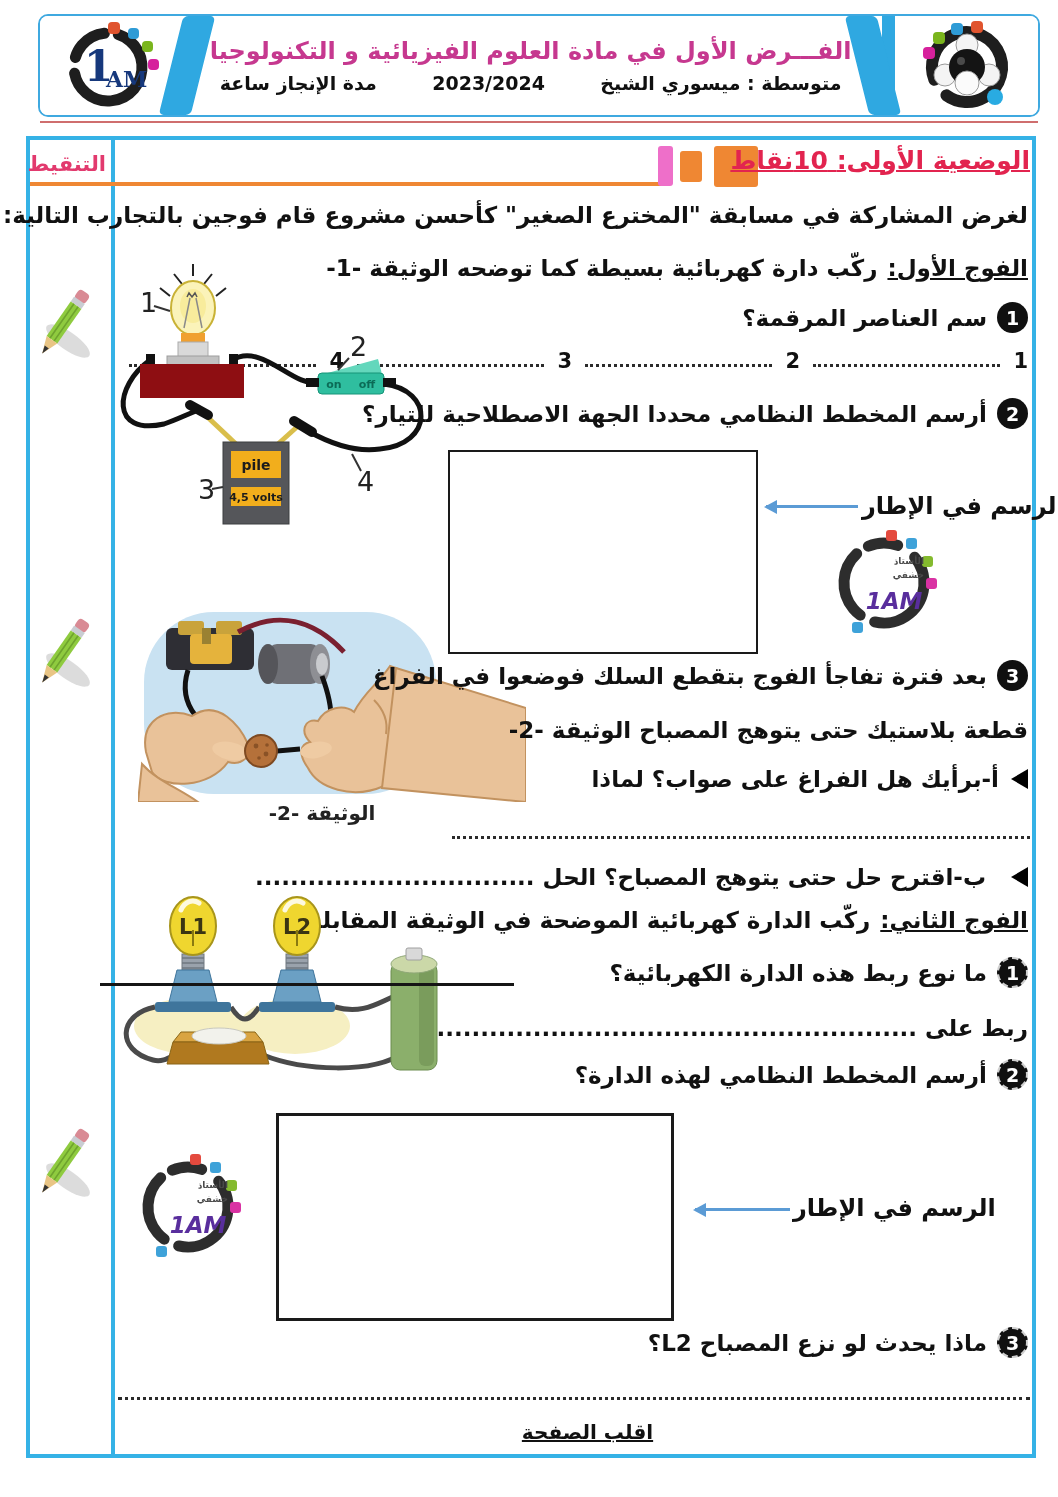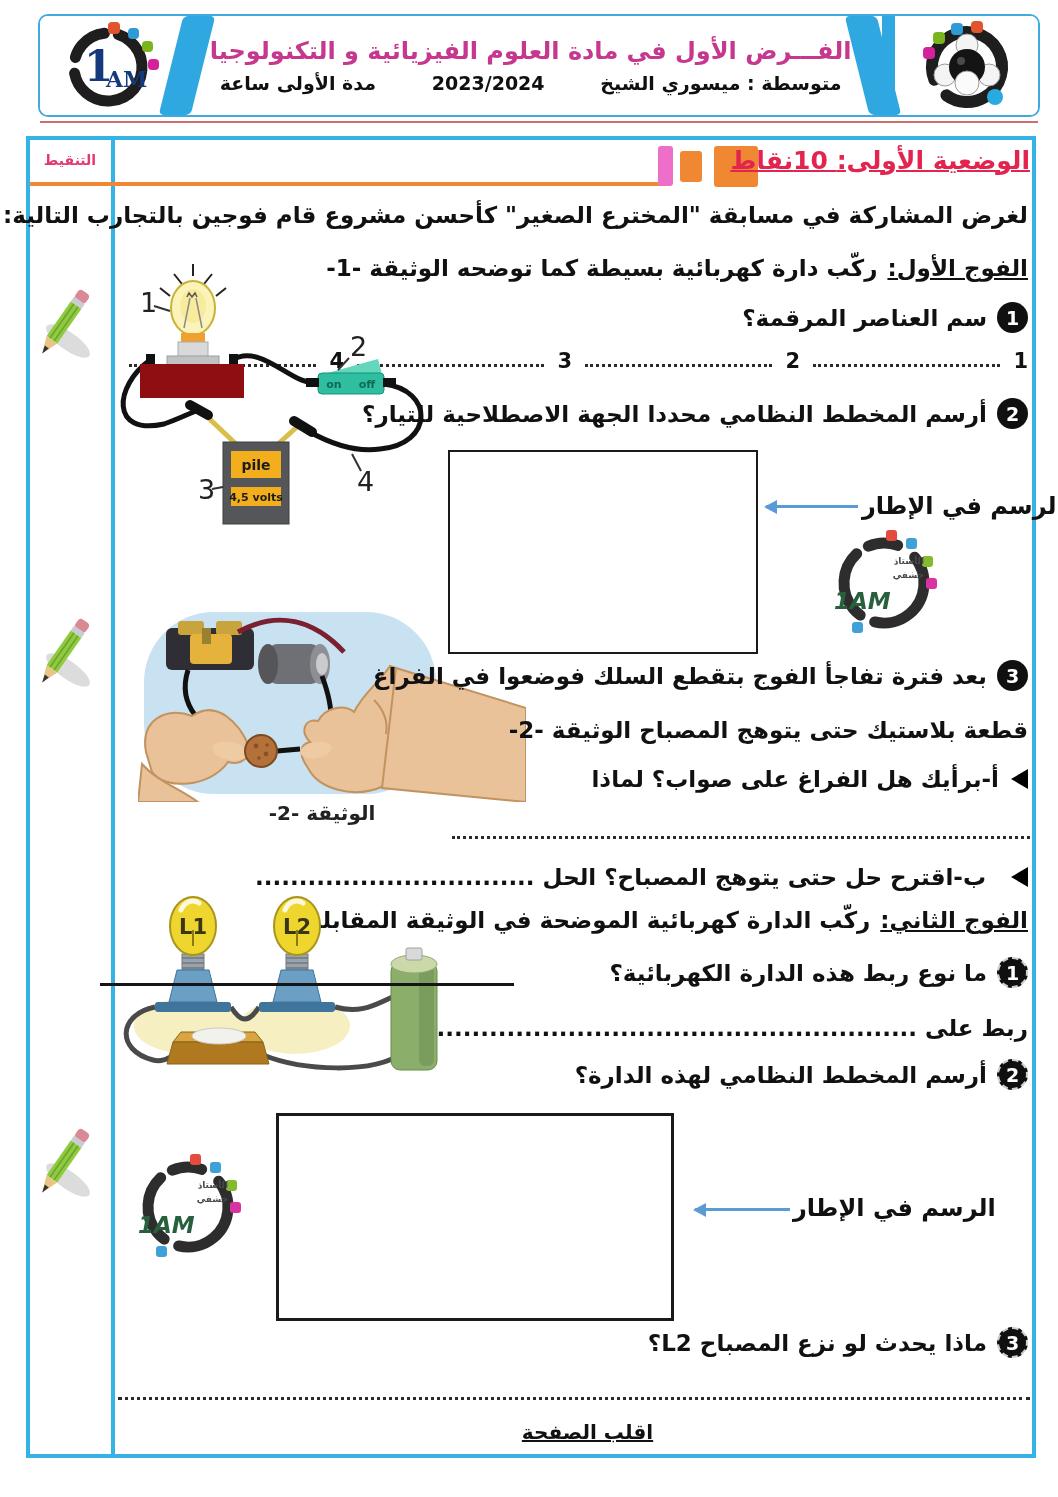--- a/index.html
+++ b/index.html
@@ -16,21 +16,21 @@
   .hdr-title{color:#C6388F;font-weight:bold;font-size:24px;direction:rtl;white-space:nowrap;}
   .hdr-sub{width:100%;display:flex;direction:rtl;justify-content:space-between;font-weight:bold;
            font-size:19px;color:#101010;padding:0 10px;box-sizing:border-box;}
   .hdr-right{width:150px;background:#fff;border-left:13px solid #2FA8E1;display:flex;align-items:center;justify-content:center;}
   .hdr-underline{position:absolute;left:40px;top:121px;width:998px;height:2px;background:#C34A4A;opacity:.8;}
   
   .mainframe{position:absolute;left:26px;top:136px;width:1010px;height:1322px;
              border:4px solid #35B2E6;box-sizing:border-box;}
   .vsep{position:absolute;left:111px;top:136px;width:4px;height:1322px;background:#35B2E6;}
   .grading{position:absolute;left:34px;top:152px;width:72px;text-align:center;color:#E23A6E;
-           font-weight:bold;font-size:14px;direction:rtl;}
+           font-weight:bold;font-size:21px;direction:rtl;}
   .orangeline{position:absolute;left:30px;top:182px;width:632px;height:4px;background:#EF8733;}
   .deco{position:absolute;border-radius:3px;}
   
   .row{position:absolute;right:30px;direction:rtl;display:flex;align-items:center;gap:10px;
        font-size:23px;font-weight:600;color:#111;white-space:nowrap;}
   .qnum{width:31px;height:31px;min-width:31px;border-radius:50%;background:#101010;color:#fff;
         display:inline-flex;align-items:center;justify-content:center;font-size:19px;font-weight:bold;}
   .qnum.g2{border:2px dashed #cfcfcf;box-sizing:border-box;}
   .tri{width:0;height:0;border-top:10px solid transparent;border-bottom:10px solid transparent;
        border-right:17px solid #000;margin-left:2px;}
@@ -48,22 +48,22 @@
                   border:7px solid transparent;border-right:13px solid #5B9BD5;border-left:none;}
   .caption{position:absolute;direction:rtl;font-weight:bold;font-size:20px;color:#222;text-align:center;}
   .footer{position:absolute;left:115px;right:30px;top:1420px;text-align:center;padding-left:32px;}
   .footer span{font-weight:bold;font-size:20px;color:#111;text-decoration:underline;direction:rtl;}
   .hline{position:absolute;background:#151515;}
   
   .wm{position:absolute;width:120px;height:112px;opacity:.92;}
   .wm svg{position:absolute;left:0;top:0;}
   .wm .dot{position:absolute;width:11px;height:11px;border-radius:3px;}
   .wm-t{position:absolute;direction:rtl;font-size:9px;font-weight:bold;color:#3a3a3a;right:30px;letter-spacing:1px;}
-  .wm-brand{position:absolute;left:0;right:0;top:58px;text-align:left;font-size:23px;font-weight:bold;
-            font-style:italic;color:#14532d;}
+  .wm-brand{position:absolute;left:0;right:0;top:58px;text-align:center;font-size:23px;font-weight:bold;
+            font-style:italic;color:#4c1d95;}
 </style>
 </head>
 <body>
 
 <div id="page">
 
   <div class="hdr">
     <div class="hdr-logo">
       <svg width="120" height="94" viewBox="0 0 120 94">
         <circle cx="58" cy="48" r="34" fill="none" stroke="#1e1e1e" stroke-width="11" stroke-dasharray="130 16 40 14" stroke-linecap="round" transform="rotate(-50 58 48)"></circle>
@@ -74,21 +74,21 @@
         <text x="34" y="62" font-size="42" font-weight="bold" fill="#16387C" font-family="DejaVu Serif, serif">1</text>
         <text x="56" y="68" font-size="22" font-weight="bold" fill="#16387C" font-family="DejaVu Serif, serif">AM</text>
       </svg>
     </div>
     <div class="hdr-band"></div>
     <div class="hdr-mid">
       <div class="hdr-title">الفـــرض الأول  في مادة العلوم الفيزيائية و التكنولوجيا</div>
       <div class="hdr-sub">
         <span>متوسطة : ميسوري الشيخ</span>
         <span>2023/2024</span>
-        <span>مدة الأولى ساعة</span>
+        <span>مدة الإنجاز ساعة</span>
       </div>
     </div>
     <div class="hdr-band r"></div>
     <div class="hdr-right">
       <svg width="118" height="94" viewBox="0 0 118 94">
         <circle cx="60" cy="48" r="35" fill="none" stroke="#1e1e1e" stroke-width="12" stroke-dasharray="150 20 50 14" stroke-linecap="round" transform="rotate(-120 60 48)"></circle>
         <rect x="16" y="28" width="12" height="12" rx="4" fill="#D6219C"></rect>
         <rect x="26" y="13" width="12" height="12" rx="4" fill="#7AB51D"></rect>
         <rect x="44" y="4" width="12" height="12" rx="4" fill="#2E9BD6"></rect>
         <rect x="64" y="2" width="12" height="12" rx="4" fill="#E0542E"></rect>

